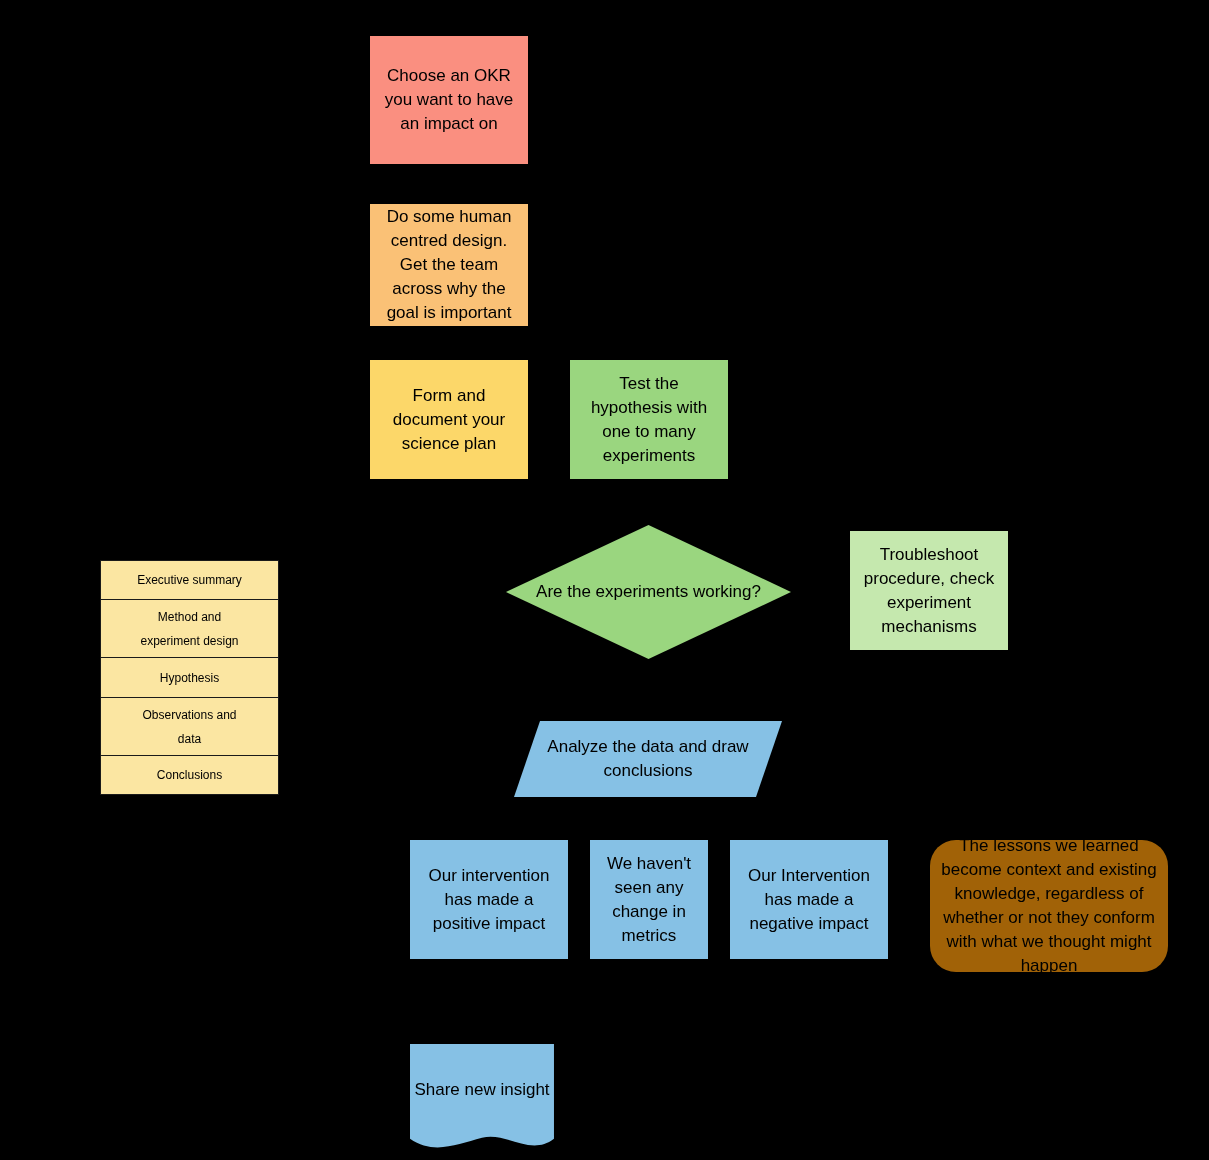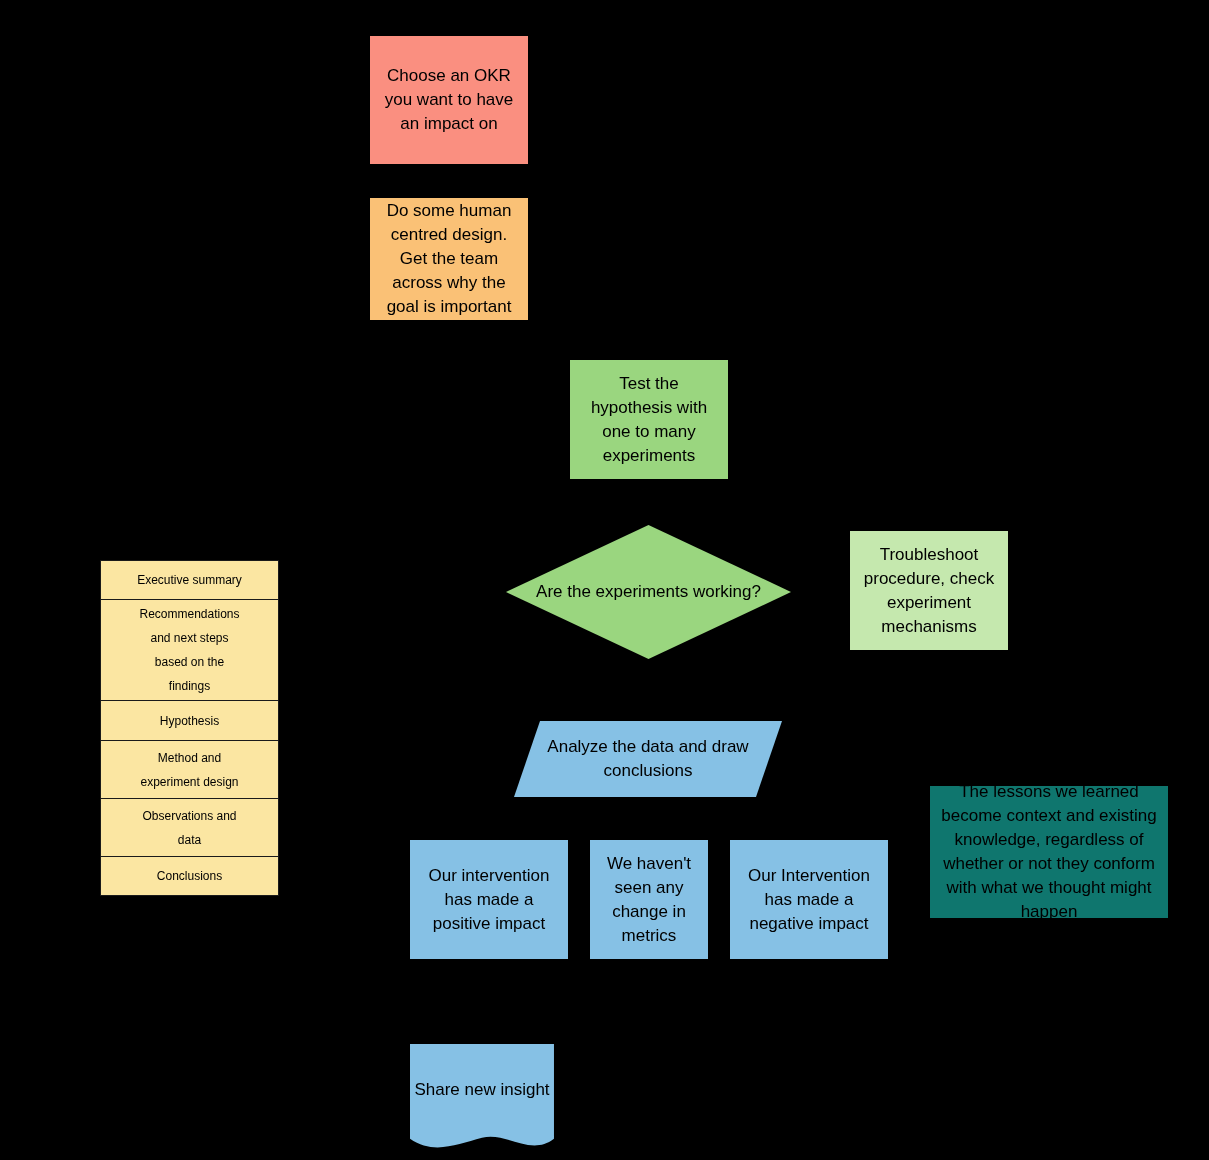--- a/index.html
+++ b/index.html
@@ -128,28 +128,33 @@
 <body>
 
 <div id="canvas">
 
   <div class="node rect" style="left:370px; top:36px; width:158px; height:128px; background:#FA8F80;">
     <span class="label">Choose an OKR
 you want to have
 an impact on</span>
   </div>
 
-  <div class="node rect" style="left:370px; top:198px; width:158px; height:122px; background:#FAC176;">
+  <div class="node rect" style="left:370px; top:204px; width:158px; height:122px; background:#FAC176;">
     <span class="label">Do some human
 centred design.
 Get the team
 across why the
 goal is important</span>
   </div>
 
+  <div class="node rect" style="left:370px; top:360px; width:158px; height:119px; background:#FCD769;">
+    <span class="label">Form and
+document your
+science plan</span>
+  </div>
 
   <div class="node rect" style="left:570px; top:360px; width:158px; height:119px; background:#9AD67F;">
     <span class="label">Test the
 hypothesis with
 one to many
 experiments</span>
   </div>
 
   <div class="diamond-wrap" style="left:506px; top:525px; width:285px; height:134px;">
     <svg viewBox="0 0 285 134" preserveAspectRatio="none">
@@ -185,44 +190,40 @@
 change in
 metrics</span>
   </div>
 
   <div class="node rect" style="left:730px; top:840px; width:158px; height:119px; background:#86C1E5;">
     <span class="label">Our Intervention
 has made a
 negative impact</span>
   </div>
 
-  <div class="node rect" style="left:930px; top:786px; width:238px; height:132px; background:#0f766e;">
+  <div class="node rect" style="left:930px; top:840px; width:238px; height:132px; background:#a16207;border-radius:26px;">
     <span class="label">The lessons we learned
 become context and existing
 knowledge, regardless of
 whether or not they conform
 with what we thought might
 happen</span>
   </div>
 
   <div class="doc-wrap" style="left:410px; top:1044px; width:144px; height:118px;">
     <svg viewBox="0 0 158 118" preserveAspectRatio="none">
       <path d="M0,0 L158,0 L158,104 C132,124 106,96 79,103 C52,110 26,122 0,104 Z" fill="#86C1E5"></path>
     </svg>
     <div class="doc-text">Share new insight</div>
   </div>
 
 
   <div class="list-stack" style="left:100px; top:560px; width:179px;">
     <div class="list-item" style="height:39px;">Executive summary</div>
-    <div class="list-item" style="height:101px;">Recommendations
-and next steps
-based on the
-findings</div>
-    <div class="list-item" style="height:40px;">Hypothesis</div>
     <div class="list-item" style="height:58px;">Method and
 experiment design</div>
+    <div class="list-item" style="height:40px;">Hypothesis</div>
     <div class="list-item" style="height:58px;">Observations and
 data</div>
     <div class="list-item" style="height:40px;">Conclusions</div>
   </div>
 
 </div>
 
 </body></html>

